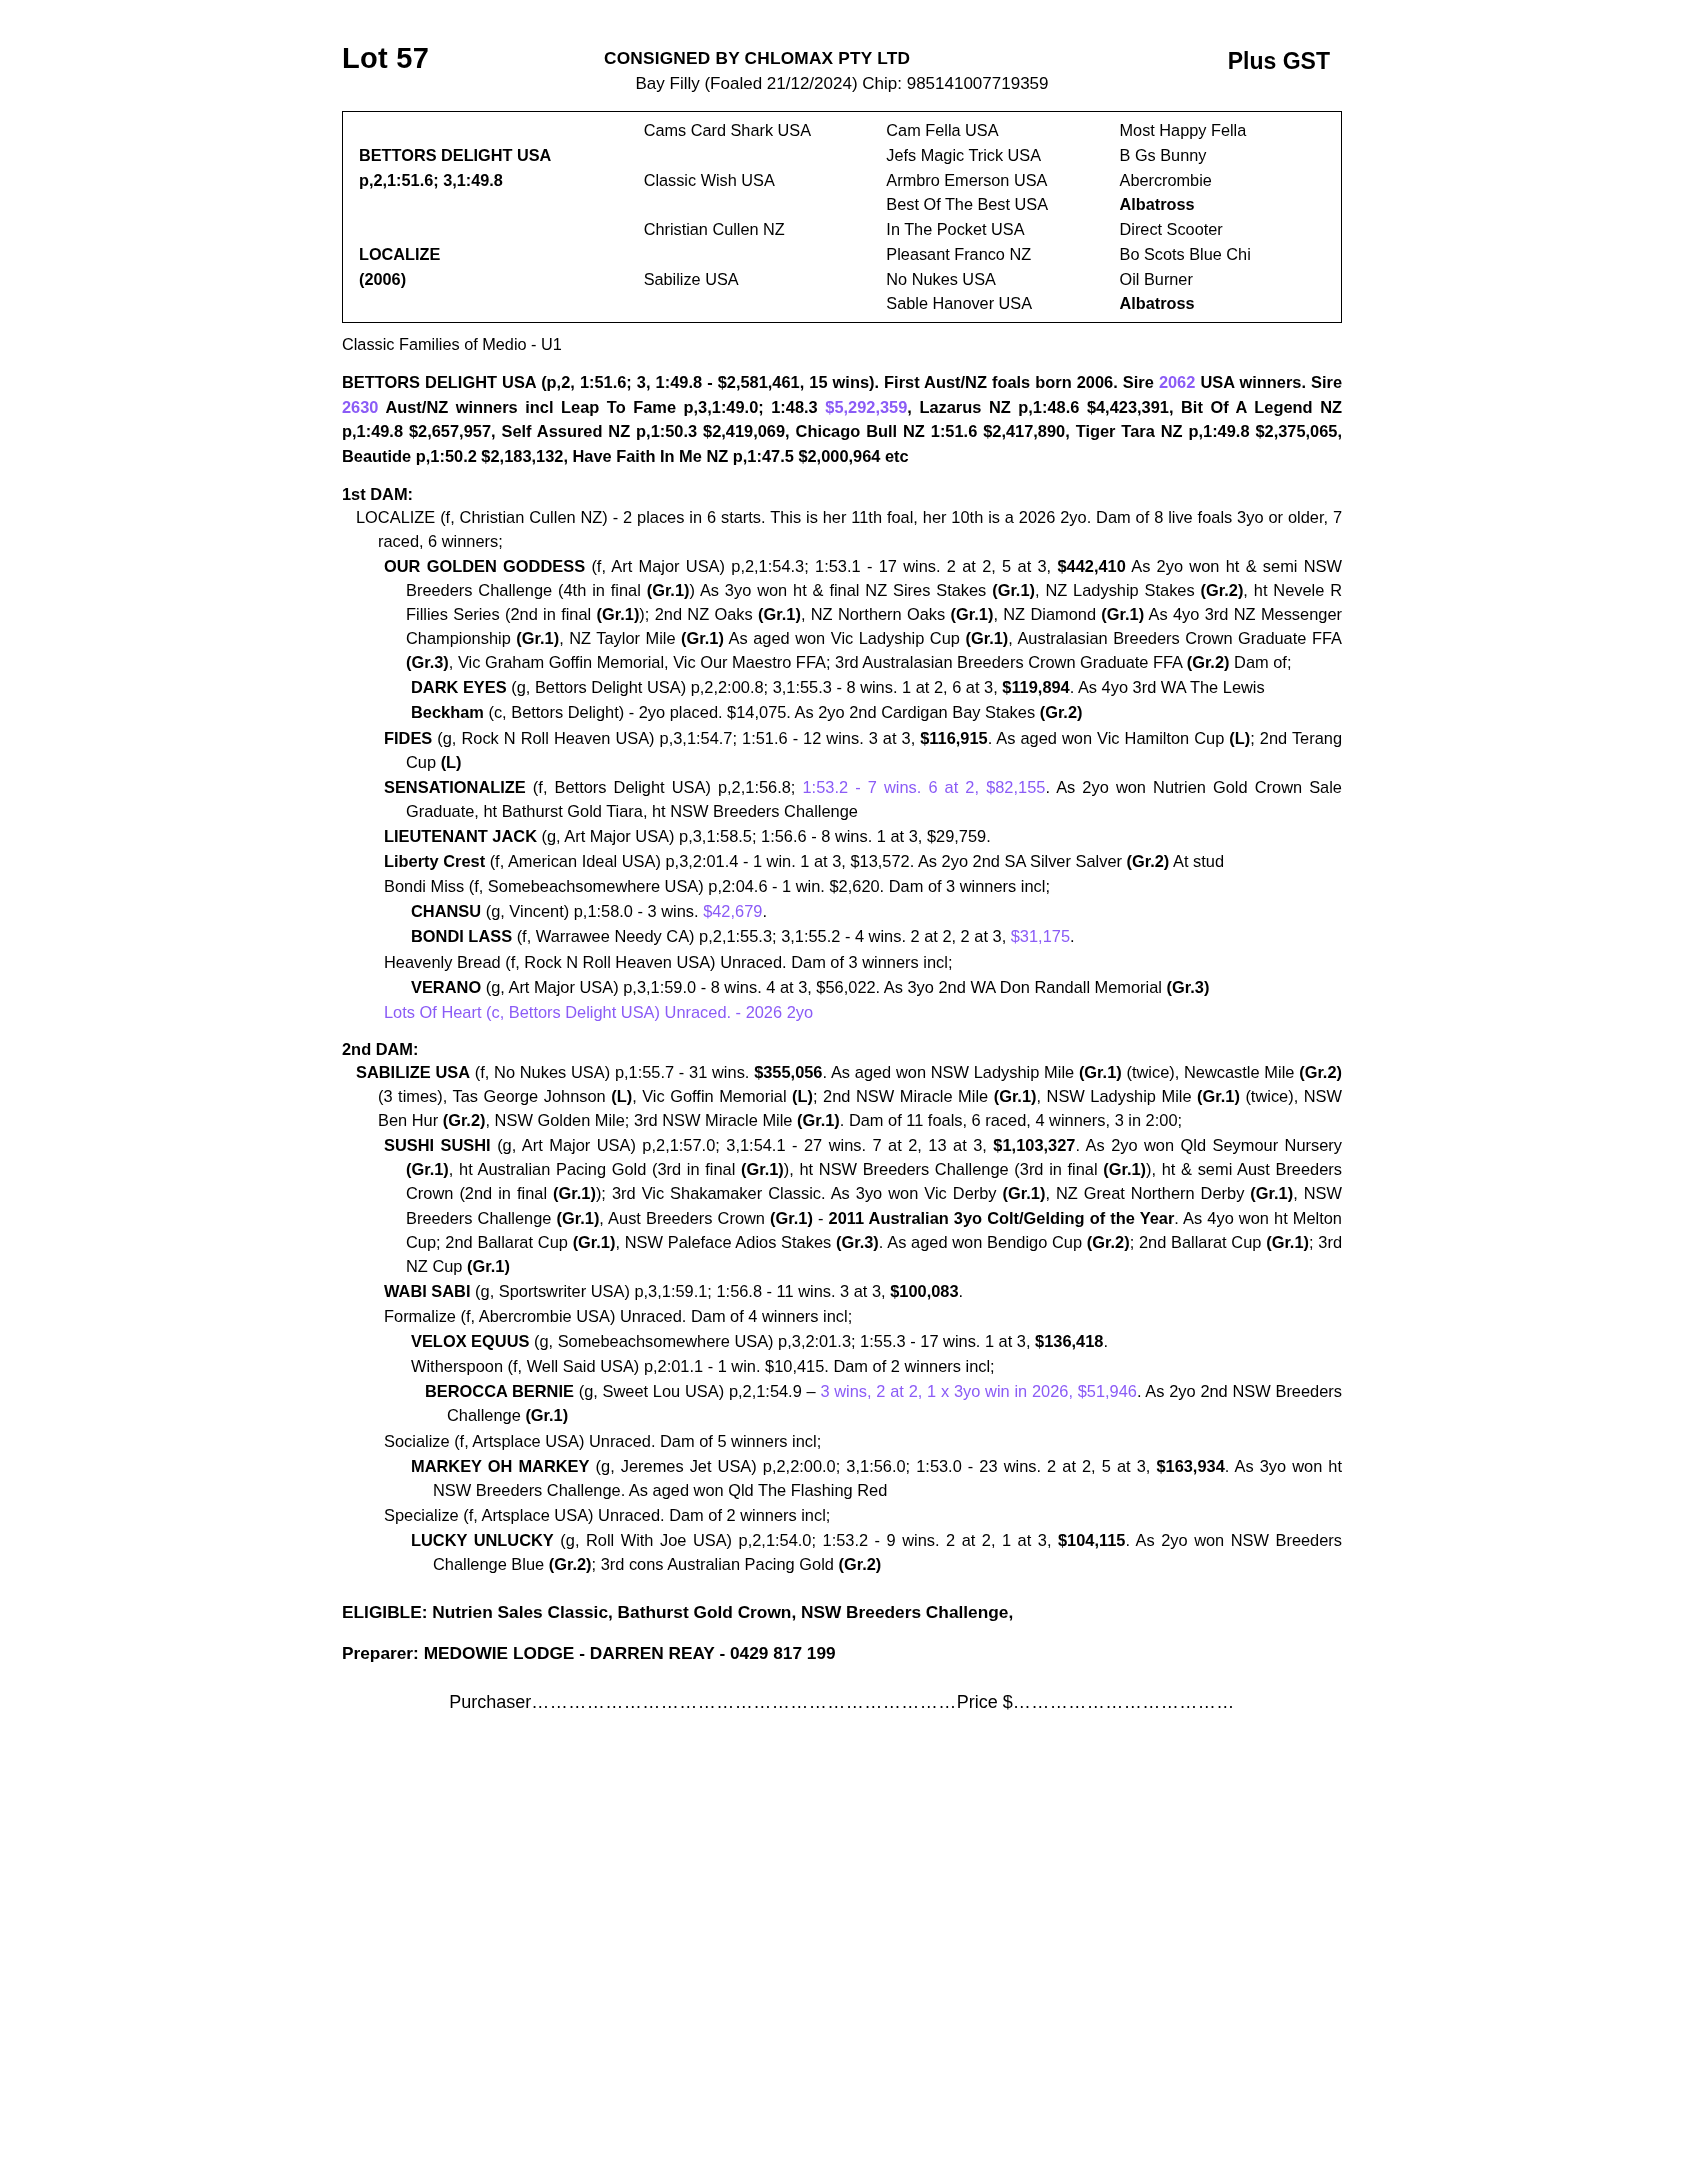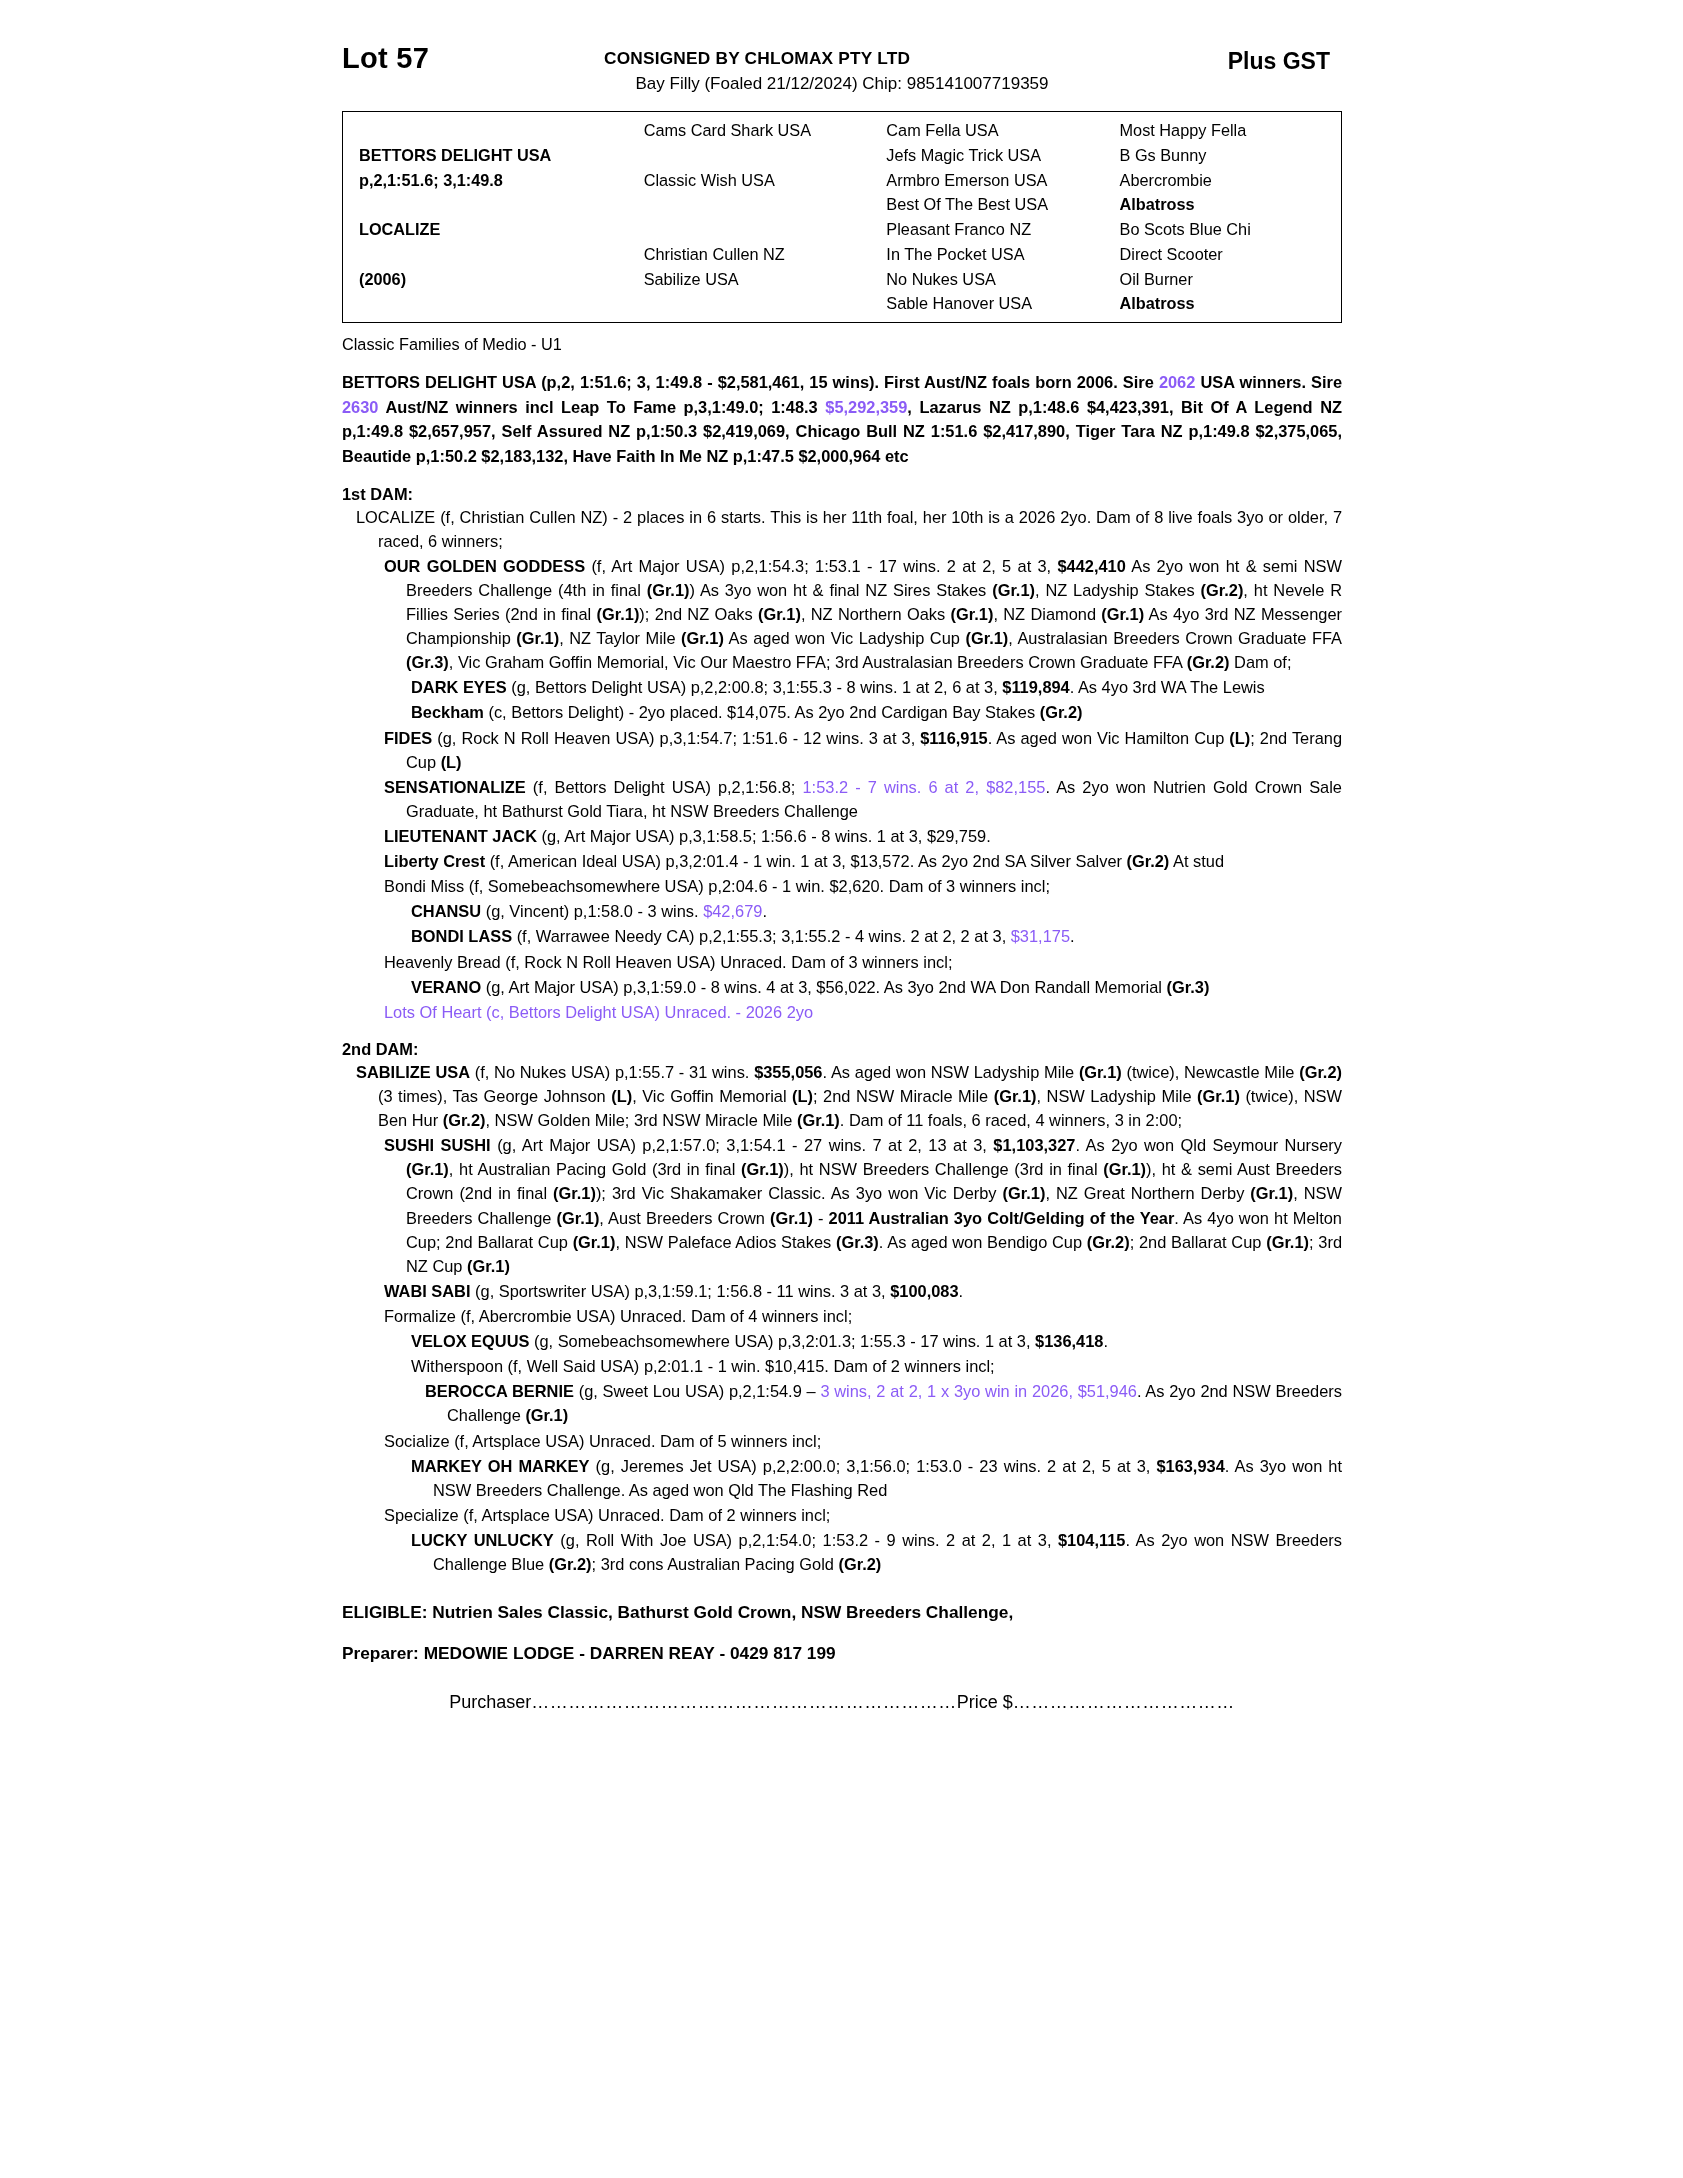--- a/index.html
+++ b/index.html
@@ -160,30 +160,30 @@
               <td class="col-c">Armbro Emerson USA</td>
               <td class="col-d">Abercrombie</td>
             </tr>
             <tr>
               <td class="col-a"></td>
               <td class="col-b"></td>
               <td class="col-c">Best Of The Best USA</td>
               <td class="col-d bold">Albatross</td>
             </tr>
             <tr>
-              <td class="col-a bold">LOCALIZE</td>
-              <td class="col-b"></td>
-              <td class="col-c">Pleasant Franco NZ</td>
-              <td class="col-d">Bo Scots Blue Chi</td>
-            </tr>
-            <tr>
               <td class="col-a"></td>
               <td class="col-b">Christian Cullen NZ</td>
               <td class="col-c">In The Pocket USA</td>
               <td class="col-d">Direct Scooter</td>
+            </tr>
+            <tr>
+              <td class="col-a bold">LOCALIZE</td>
+              <td class="col-b"></td>
+              <td class="col-c">Pleasant Franco NZ</td>
+              <td class="col-d">Bo Scots Blue Chi</td>
             </tr>
             <tr>
               <td class="col-a bold">(2006)</td>
               <td class="col-b">Sabilize USA</td>
               <td class="col-c">No Nukes USA</td>
               <td class="col-d">Oil Burner</td>
             </tr>
             <tr>
               <td class="col-a"></td>
               <td class="col-b"></td>

